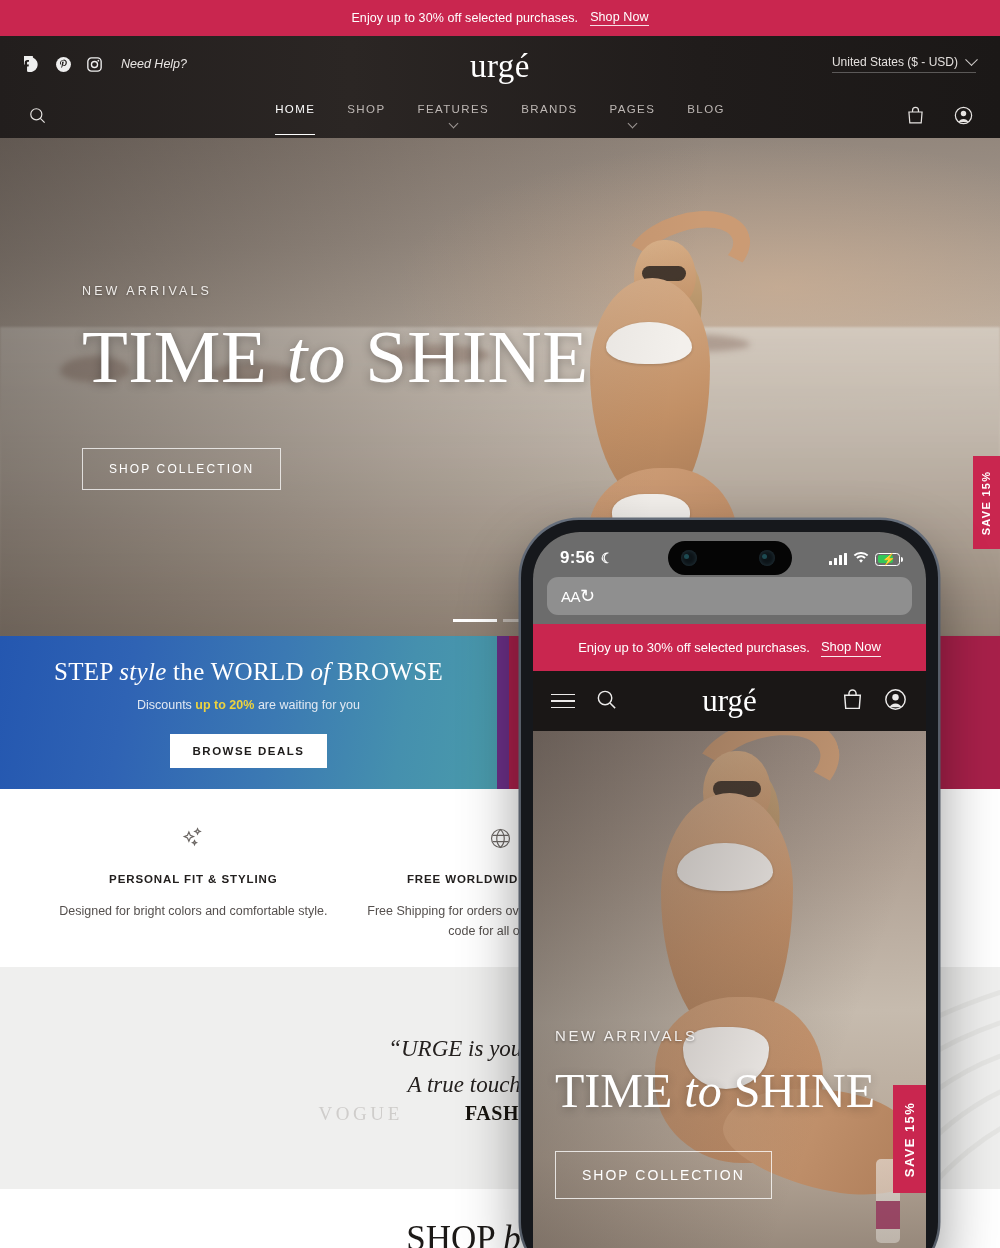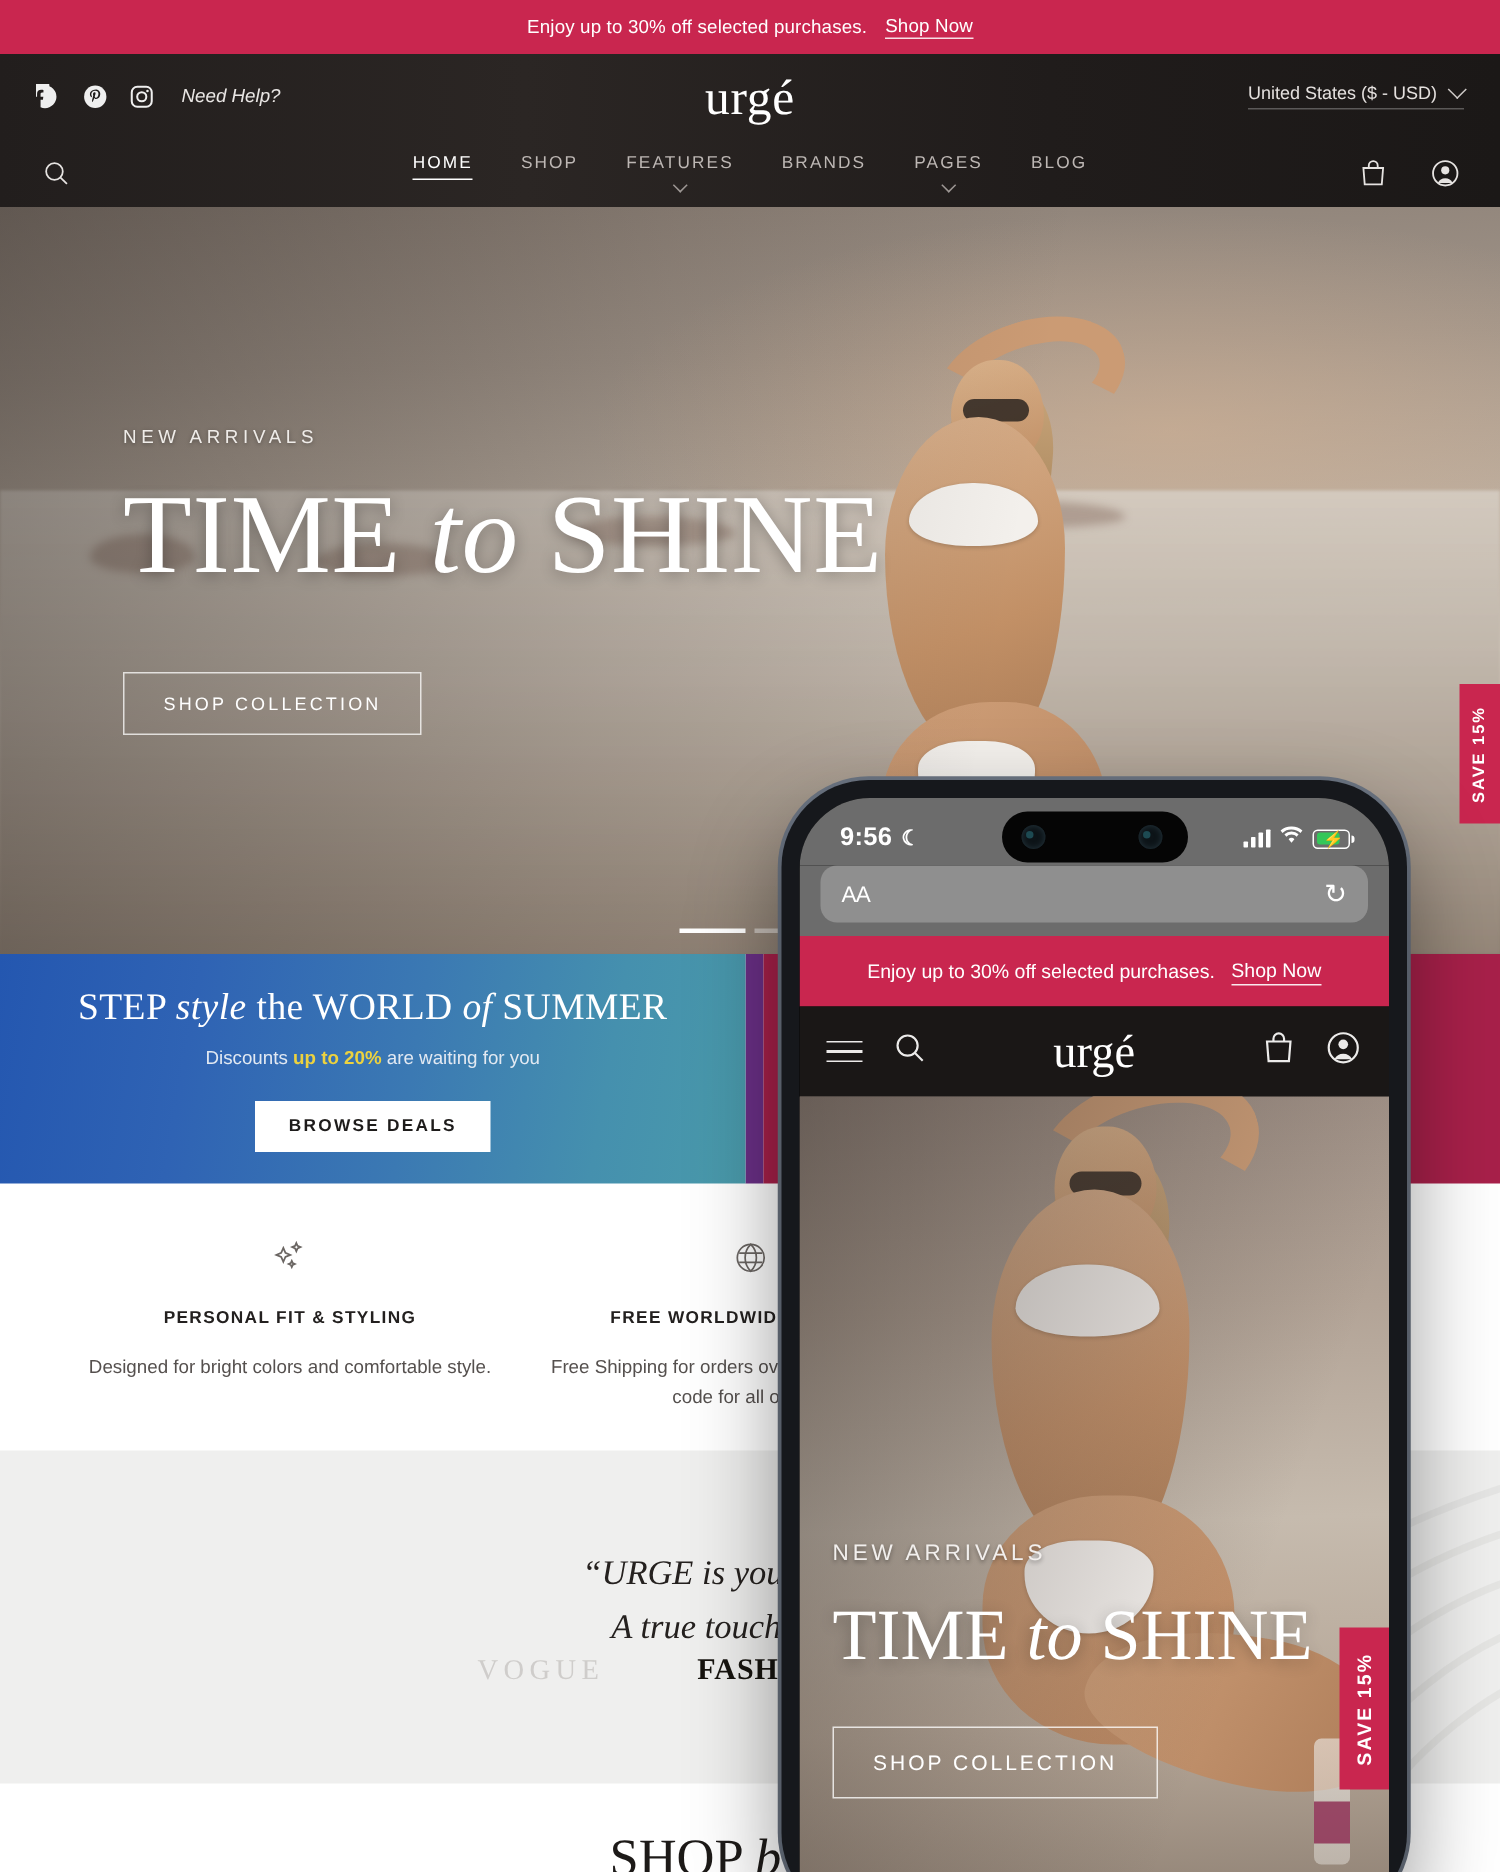--- a/index.html
+++ b/index.html
@@ -59,21 +59,21 @@
   }
   .icon-btn { width:26px; height:26px; display:flex; align-items:center; justify-content:center; }
   .mainnav {
     position:absolute; left:0; right:0; display:flex; align-items:flex-start;
     justify-content:center; gap:32px; top:11px;
   }
   .navitem {
     font-size:11.5px; letter-spacing:1.4px; color:#bdb7b4; text-decoration:none;
     display:flex; flex-direction:column; align-items:center; gap:3px;
   }
-  .navitem.active { color:#fff; border-bottom:1px solid #fff; padding-bottom:4px; }
+  .navitem.active { color:#fff; border-bottom:1px solid #fff; padding-bottom:19px; }
   .navcaret { width:7px; height:7px; border-right:1.2px solid #9d9794; border-bottom:1.2px solid #9d9794;
               transform:rotate(45deg); margin-top:2px; }
   .hdr-right { margin-left:auto; display:flex; align-items:center; gap:22px; }
 
   
   .hero {
     position:relative; height:498px; overflow:hidden;
     background:#8d8178;
   }
   .hero-bg {
@@ -283,21 +283,21 @@
   }
   .battery::after { content:""; position:absolute; right:-4px; top:3.5px; width:2px; height:5px;
                     background:#fff; border-radius:0 2px 2px 0; }
   .battery i { position:absolute; left:1.5px; top:1.5px; bottom:1.5px; width:15px; background:#34c759; border-radius:2px; }
   .bolt { position:absolute; left:6px; top:-1px; font-size:11px; color:#eafbe9; }
   .urlbar {
     height:47px; background:#6c6c6c; padding:0 14px 9px;
   }
   .urlbar-in {
     height:38px; background:#8f8f8f; border-radius:11px; display:flex; align-items:center;
-    justify-content:space-between; padding:12px 14px; color:#fff;
+    padding:12px 14px; color:#fff;
   }
   .aa { font-size:15px; letter-spacing:-.5px; }
   .reload { font-size:18px; }
   .m-announce {
     height:47px; background:#c9264f; color:#fff; display:flex; align-items:center;
     justify-content:center; gap:11px; font-size:13px;
   }
   .m-announce a { color:#fff; text-decoration:none; border-bottom:1px solid rgba(255,255,255,.9); padding-bottom:2px; }
   .m-header {
     height:60px; background:#1a1716; display:flex; align-items:center;
@@ -522,21 +522,21 @@
     </div>
   </section>
 
   <section class="promo-row">
     <div class="promo-blue">
       <div class="promo-title">
         <span>STEP</span>
         <span class="it">style</span>
         <span>the WORLD</span>
         <span class="it">of</span>
-        <span>SUMMER</span>
+        <span>BROWSE</span>
       </div>
       <div class="promo-sub">
         <span>Discounts</span>
         <span class="hl">up to 20%</span>
         <span>are waiting for you</span>
       </div>
       <button class="promo-btn">BROWSE DEALS</button>
     </div>
     <div class="promo-purple"></div>
     <div class="promo-rest"></div>

